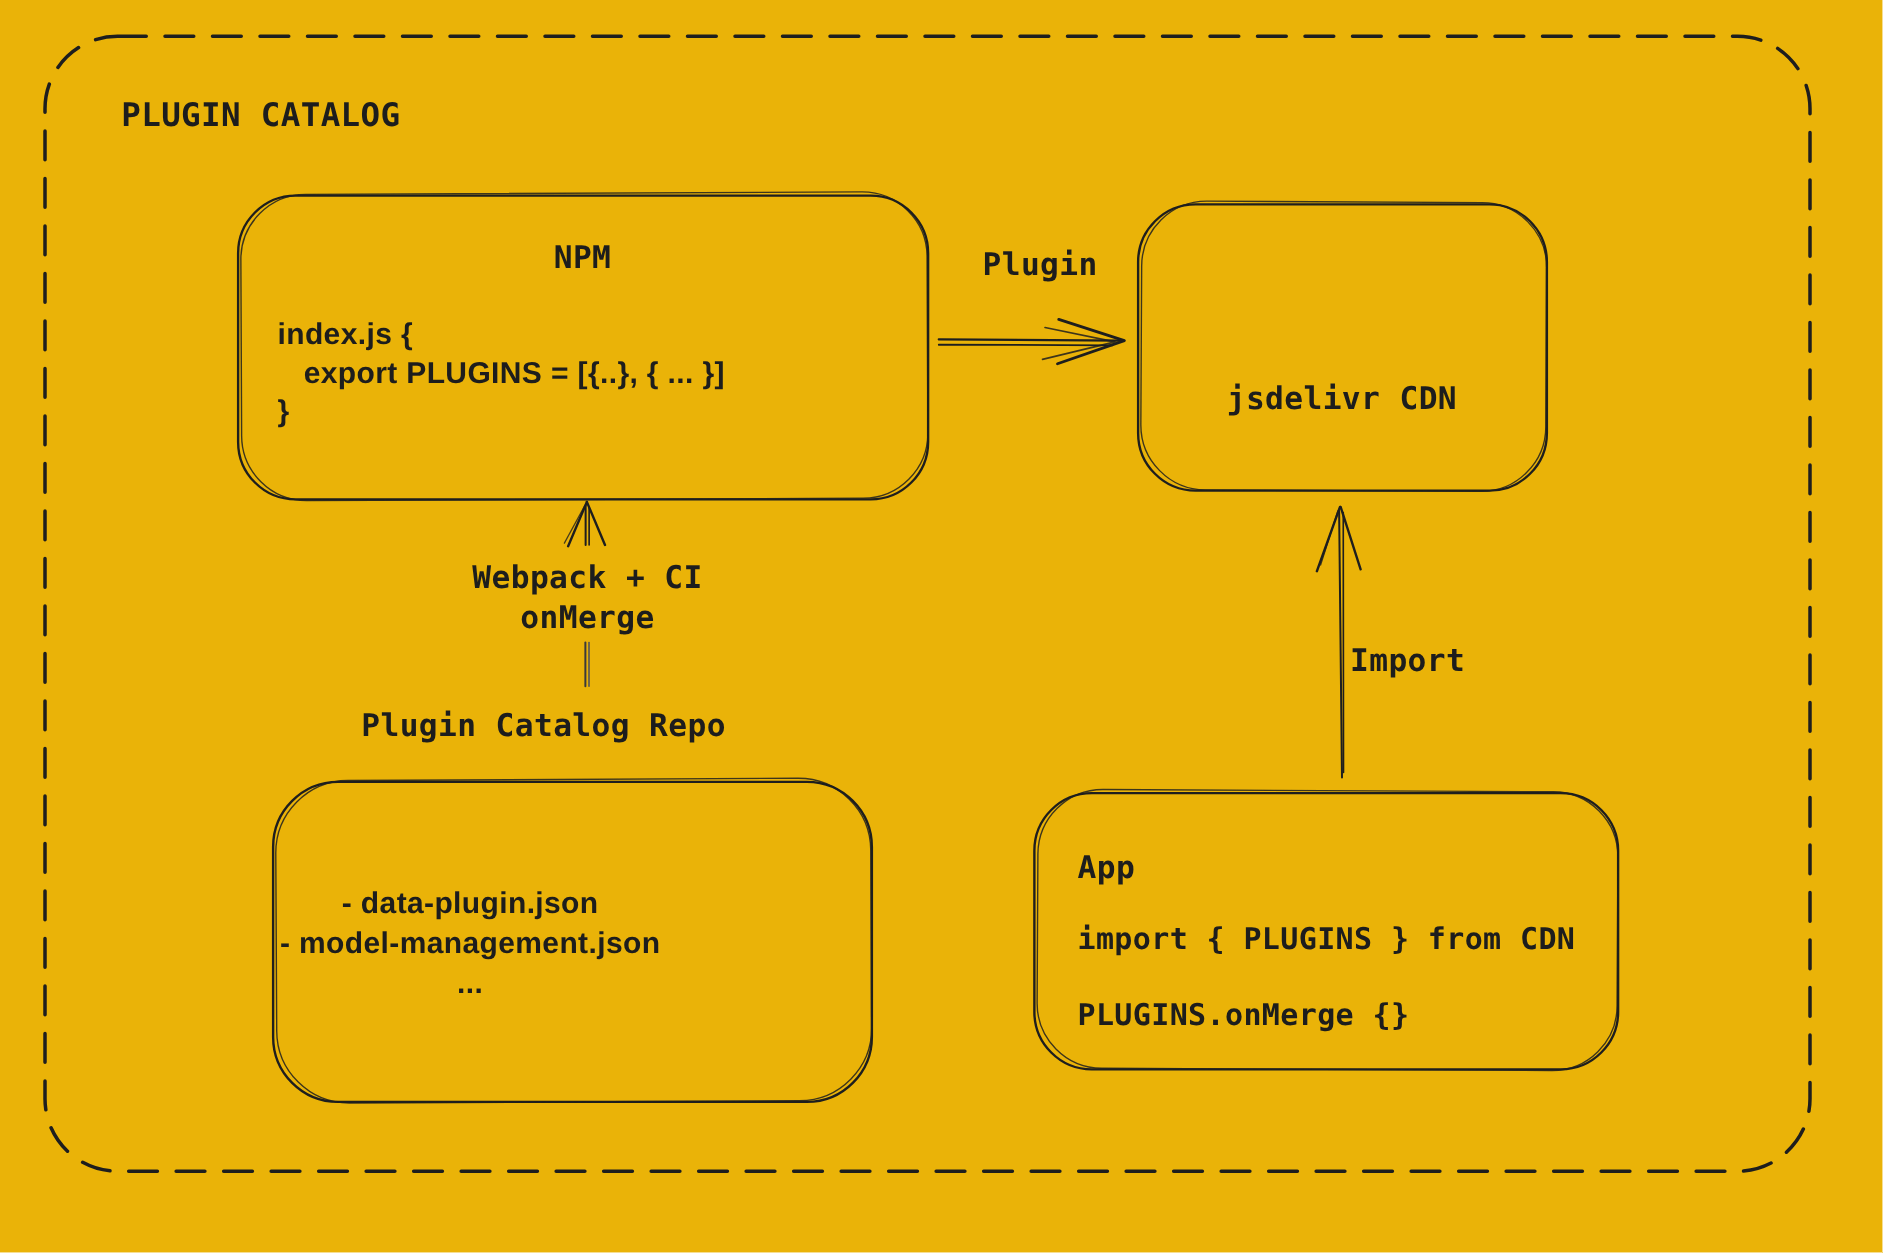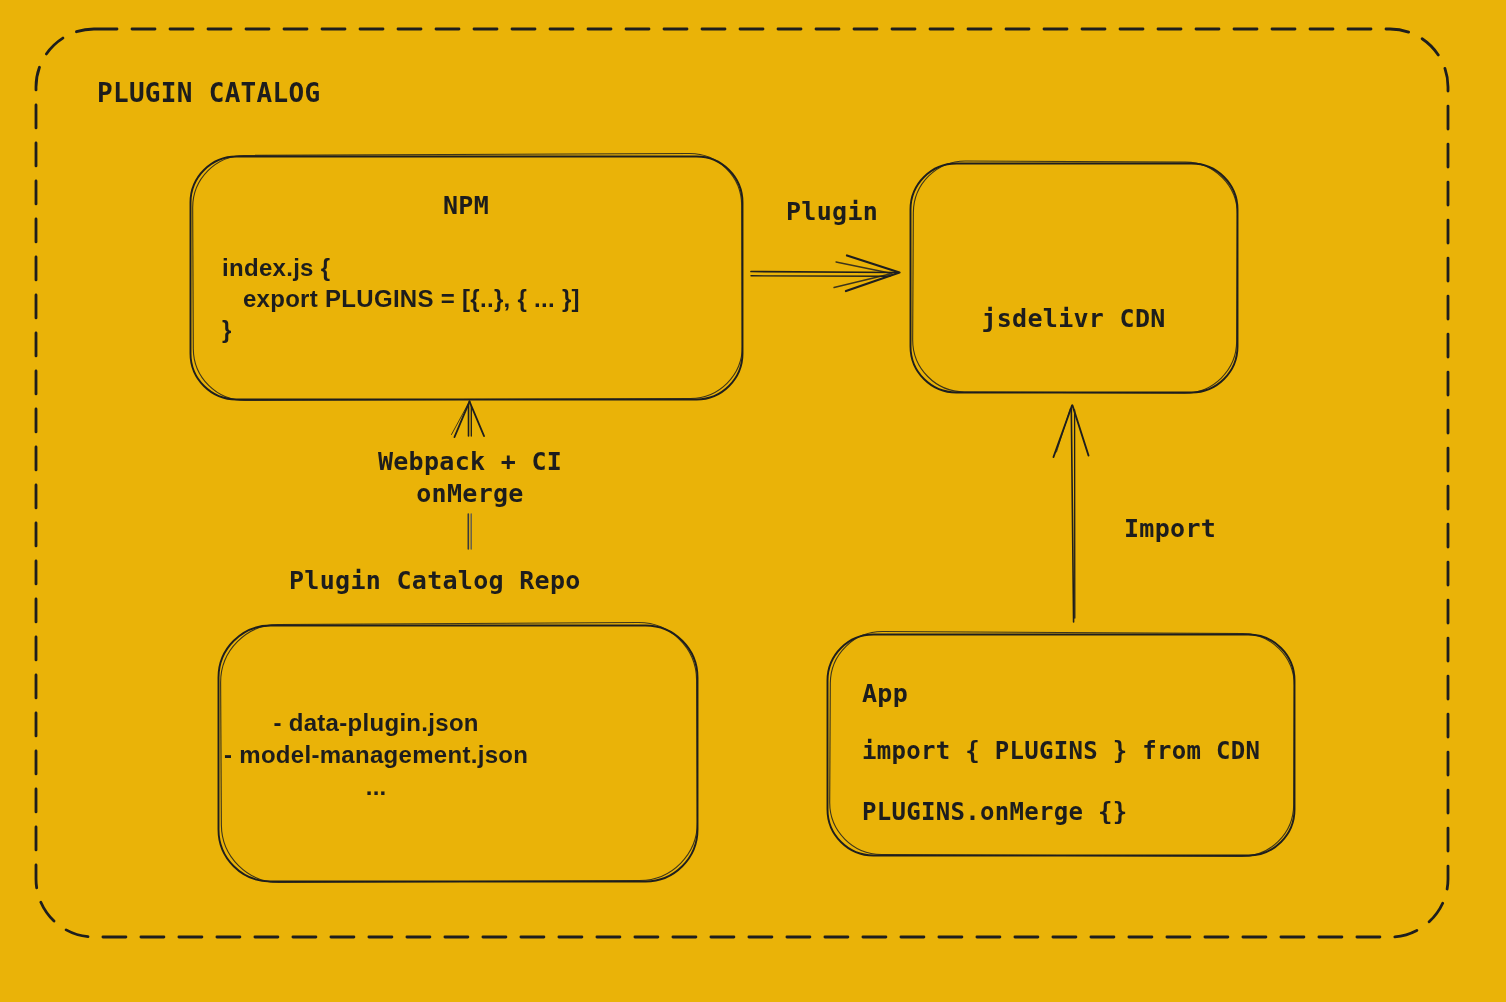--- a/index.html
+++ b/index.html
@@ -35,21 +35,21 @@
   .npm-title   { left: 190px; top: 191px; width: 552px; font-size: 25px; line-height: 30px; }
   .npm-code    { left: 222px; top: 252px; font-size: 24px; line-height: 31px; }
   .cache-label { left: 786px; top: 197px; font-size: 25px; line-height: 30px; }
   .cdn-label   { left: 910px; top: 264px; width: 327px; font-size: 25px; line-height: 30px; margin-top: 40px; }
   .build-label { left: 340px; top: 446px; width: 260px; font-size: 25px; line-height: 32px; white-space: pre-line; }
   .repo-title  { left: 289px; top: 566px; font-size: 25px; line-height: 30px; }
   .repo-files  { left: 224px; top: 707px; font-size: 24px; line-height: 32px; text-align: center; }
   .app-title   { left: 862px; top: 679px; font-size: 25px; line-height: 30px; }
   .app-line1   { left: 862px; top: 736px; font-size: 24px; line-height: 30px; }
   .app-line2   { left: 862px; top: 797px; font-size: 24px; line-height: 30px; }
-  .import-label{ left: 1124px; top: 514px; font-size: 25px; line-height: 30px; }
+  .import-label{ left: 1080px; top: 514px; font-size: 25px; line-height: 30px; }
   pre.txt { margin: 0; font-family: Liberation Sans, sans-serif; }
 </style>
 </head>
 <body>
 
 <div id="canvas">
 
   <svg id="shapes" viewBox="0 0 1506 1002" xmlns="http://www.w3.org/2000/svg" fill="none" stroke="#1e1e1e" stroke-linecap="round" stroke-linejoin="round">
 
     <rect x="36" y="29" width="1412" height="908" rx="58" stroke-width="2.8" stroke-dasharray="23 15"></rect>

